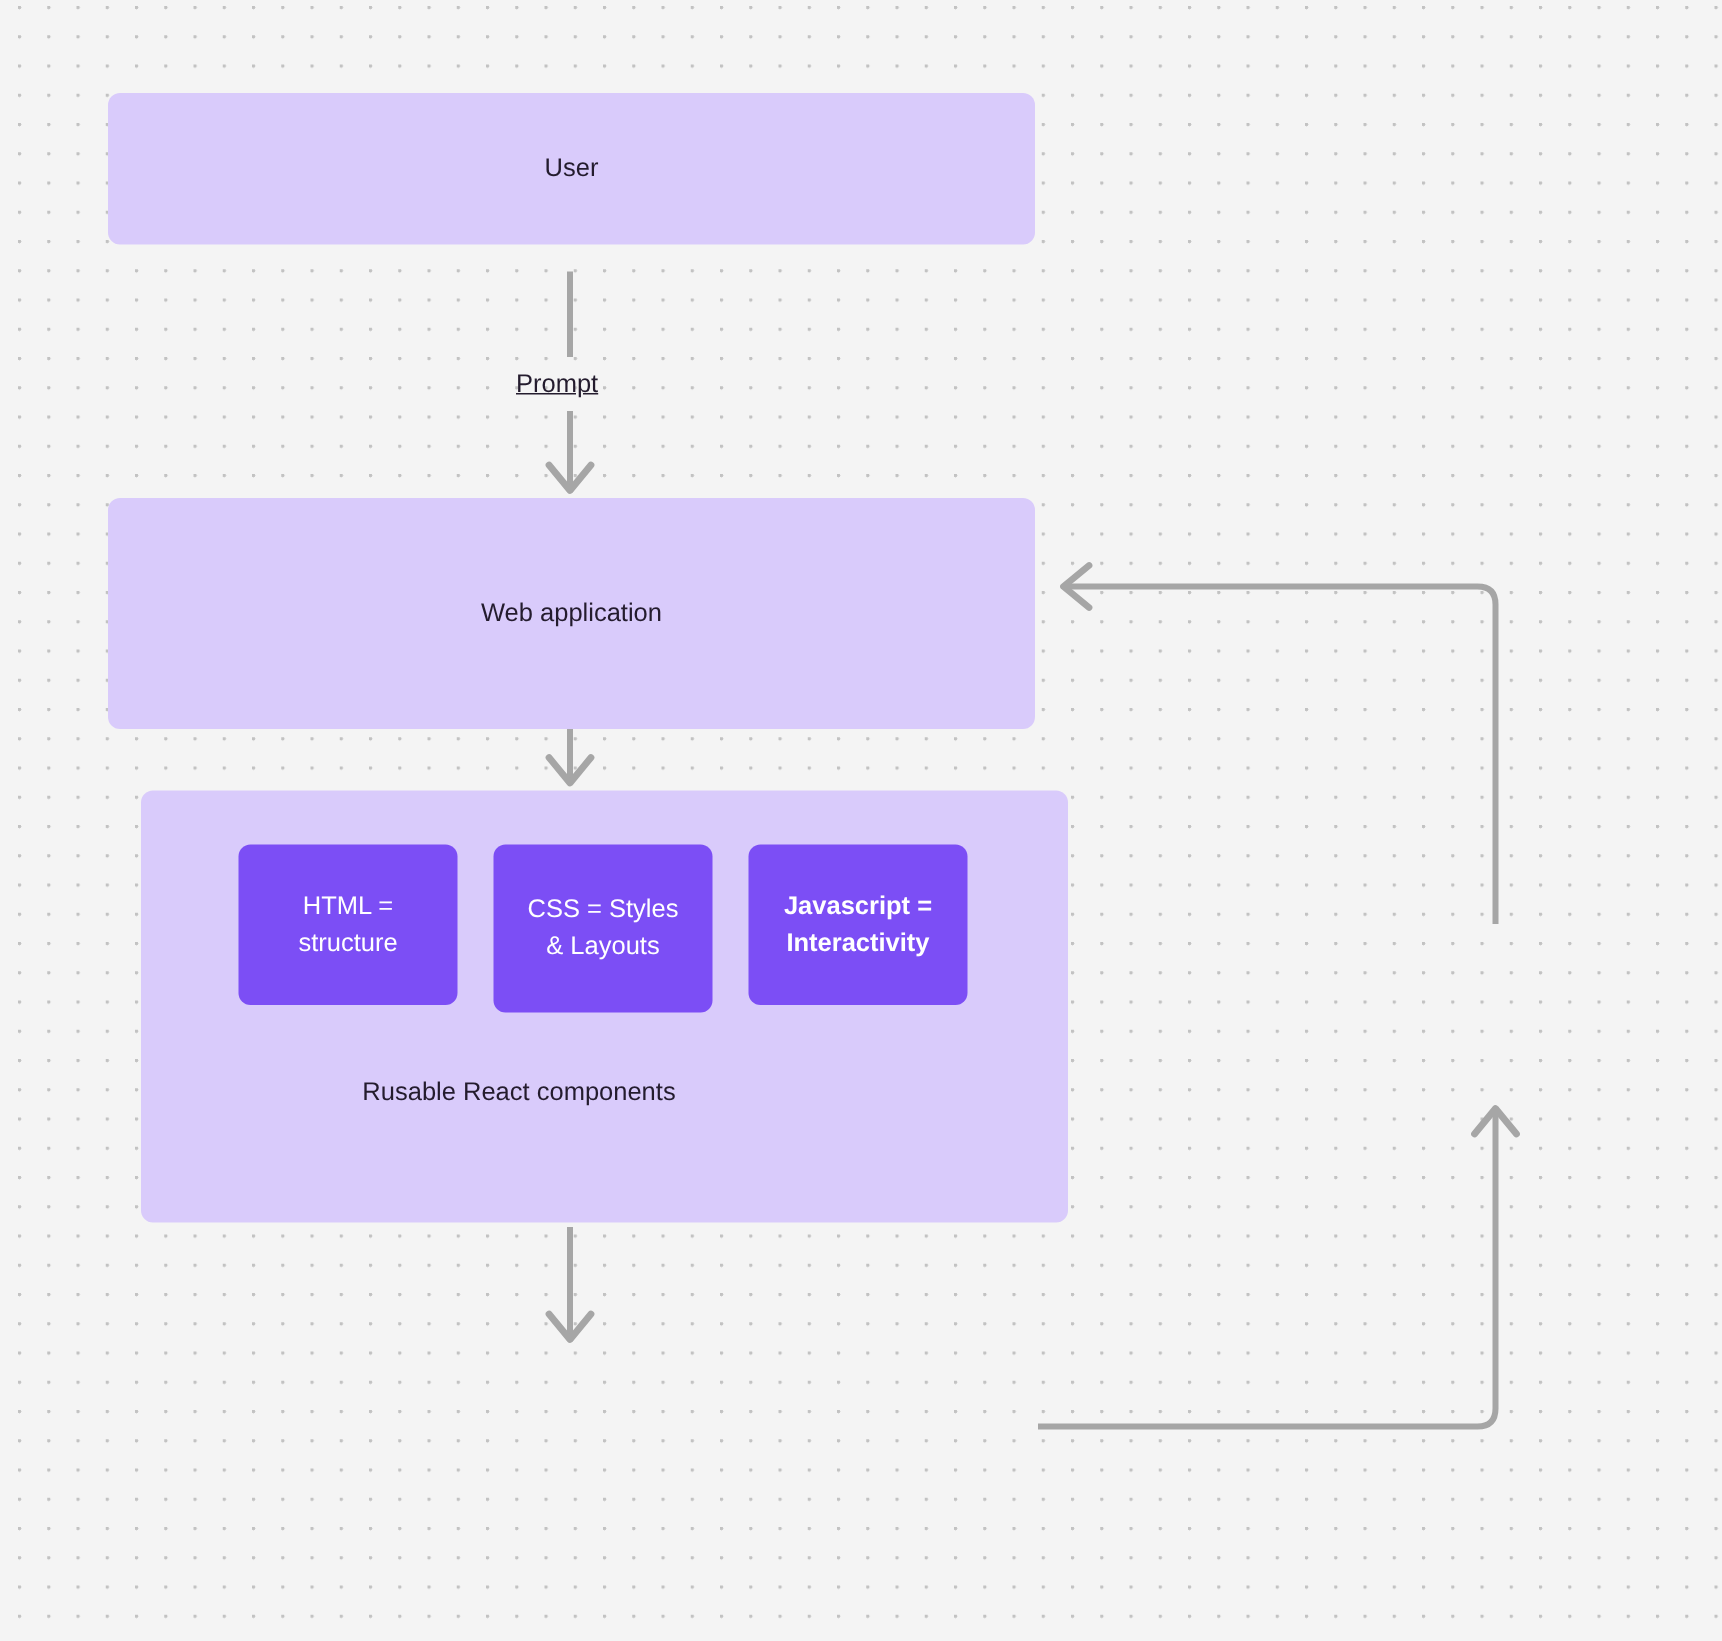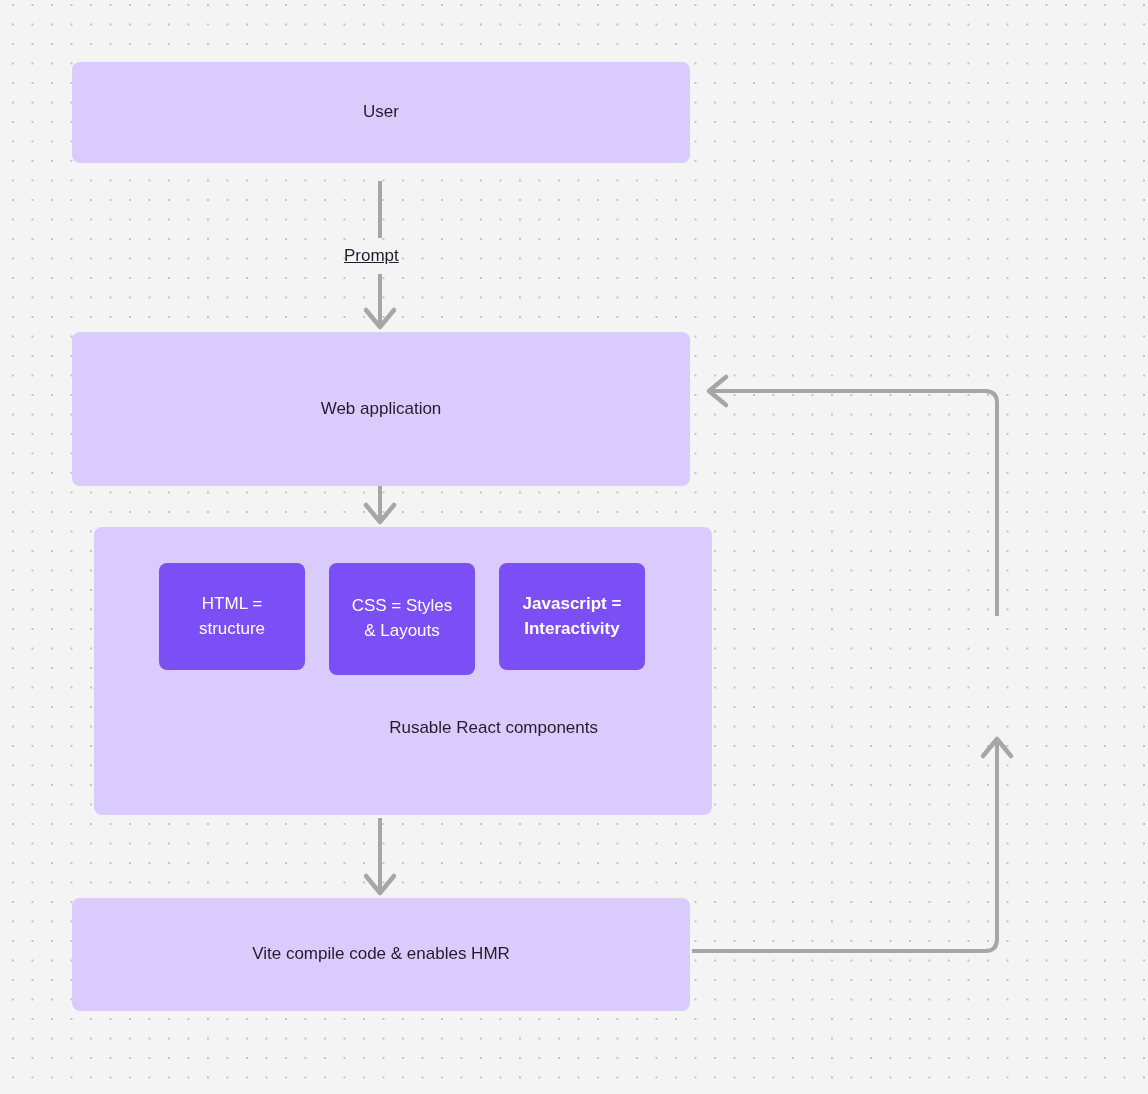--- a/index.html
+++ b/index.html
@@ -61,21 +61,21 @@
   }
   #chip-html { left: 65px;  top: 36px; width: 146px; height: 107px; }
   #chip-css  { left: 235px; top: 36px; width: 146px; height: 112px; }
   #chip-js   { left: 405px; top: 36px; width: 146px; height: 107px; font-weight: bold; }
 
   #group-caption {
     position: absolute;
     left: 0;
     top: 190px;
     width: 504px;
-    text-align: right;
+    text-align: center;
     font-size: 17px;
     color: #241c2e;
     z-index: 5;
   }
 
   
   .edge-svg {
     position: absolute;
     left: 0;
     top: 0;
@@ -148,18 +148,15 @@
   <div class="node group" id="node-group">
     <div class="chip" id="chip-html">HTML =
 structure</div>
     <div class="chip" id="chip-css">CSS = Styles
 &amp; Layouts</div>
     <div class="chip" id="chip-js">Javascript =
 Interactivity</div>
     <div id="group-caption">Rusable React components</div>
   </div>
 
-  <div class="node" id="node-vite">
-    <span>Vite compile code &amp; enables HMR</span>
-  </div>
 
 
 </div>
 
 </body></html>

